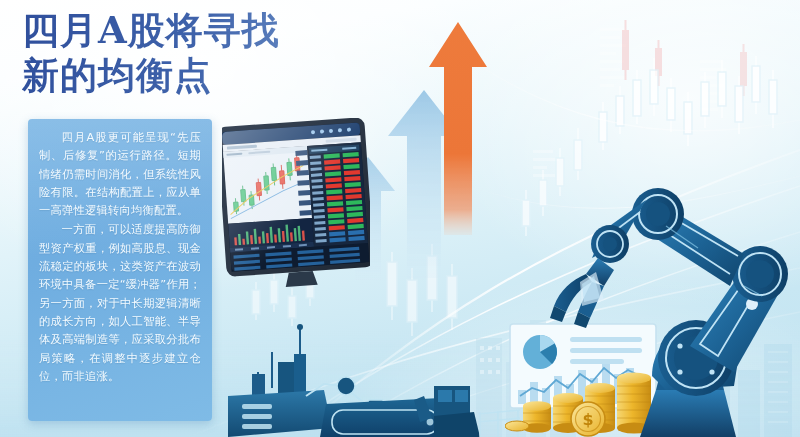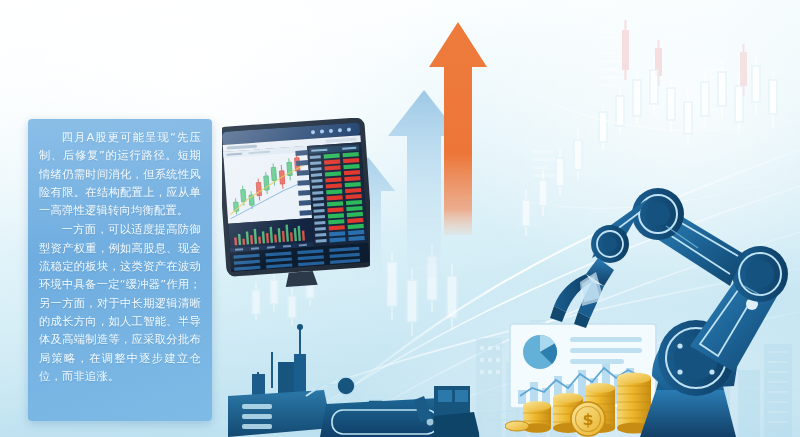--- a/index.html
+++ b/index.html
@@ -705,19 +705,21 @@
       <path d="M32,106 L48,96 L56,124 L34,130 Z" fill="#dff0fb" opacity=".65"></path>
       <path d="M34,108 L46,100 L52,122 L36,126 Z" fill="#bfe3f5" opacity=".7"></path>
     </g>
 
     <g stroke="#8fd0ef" stroke-width="1.2" fill="none" opacity=".65">
       <path d="M118,50 L150,72"></path>
       <path d="M196,110 L214,120"></path>
     </g>
   </svg>
 
+  <div id="headline" class="nosel">四月A股将寻找
+新的均衡点</div>
 
   <div id="copy-card">
     <p class="para">四月A股更可能呈现“先压制、后修复”的运行路径。短期情绪仍需时间消化，但系统性风险有限。在结构配置上，应从单一高弹性逻辑转向均衡配置。</p>
     <p class="para">一方面，可以适度提高防御型资产权重，例如高股息、现金流稳定的板块，这类资产在波动环境中具备一定“缓冲器”作用；另一方面，对于中长期逻辑清晰的成长方向，如人工智能、半导体及高端制造等，应采取分批布局策略，在调整中逐步建立仓位，而非追涨。</p>
   </div>
 
 </div>
 
 </body></html>

